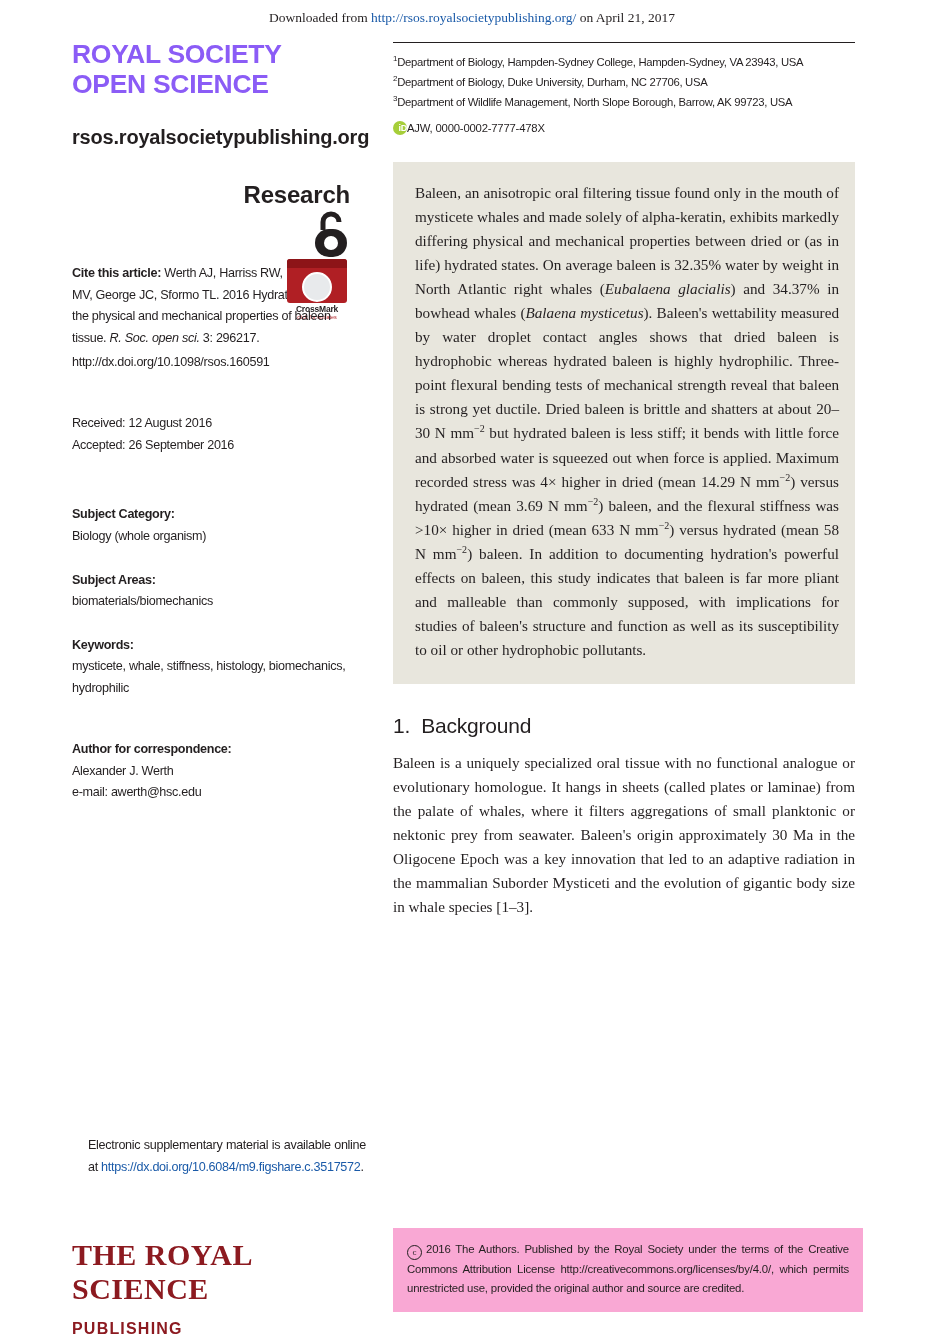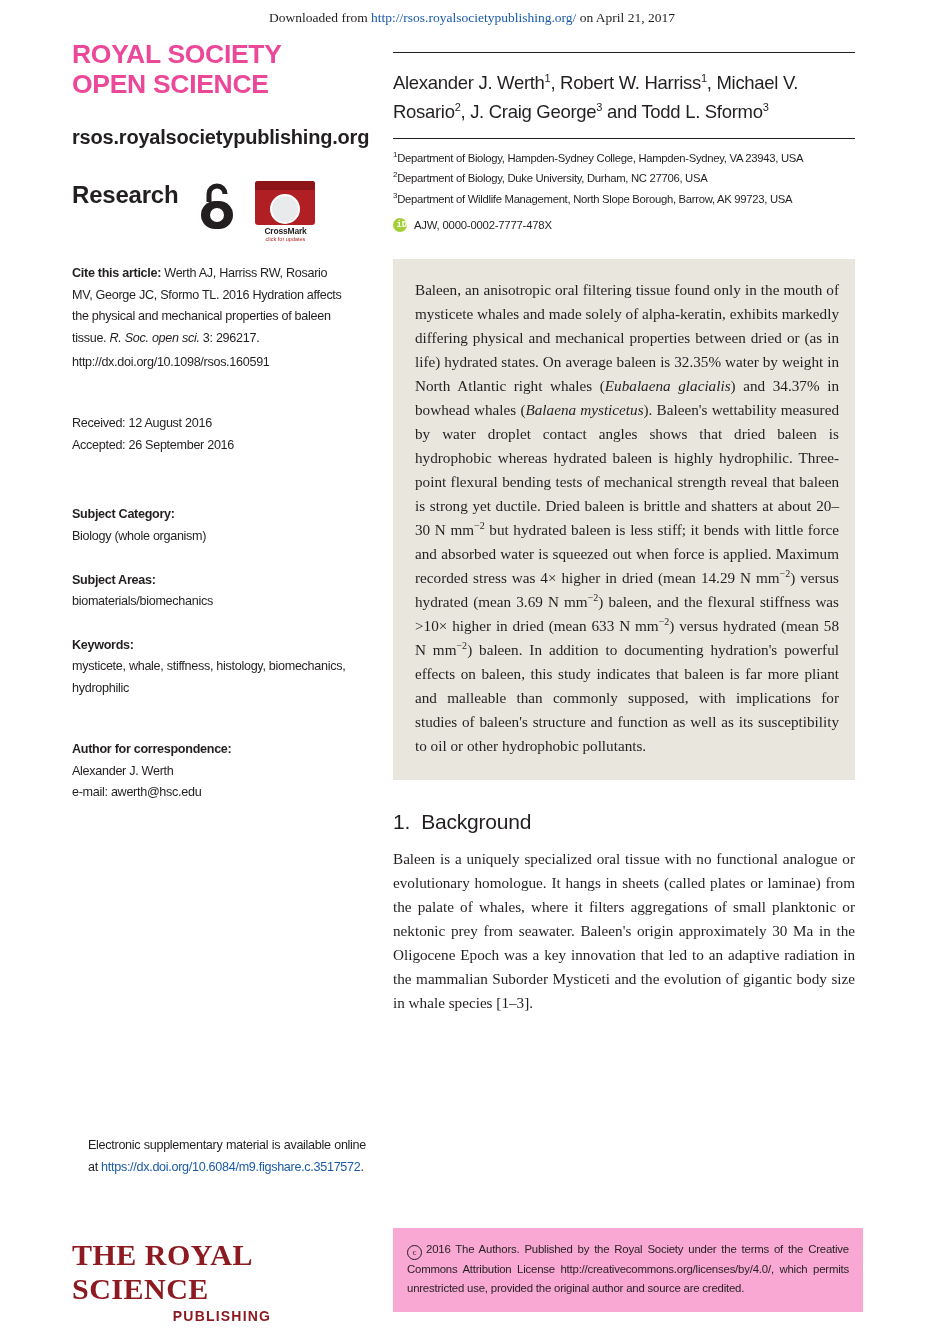--- a/index.html
+++ b/index.html
@@ -52,36 +52,37 @@
     width: 462px;
   }
 
   
   .brand {
     font-family: "Liberation Sans", sans-serif;
     font-weight: bold;
     font-size: 26.5px;
     line-height: 1.13;
     letter-spacing: -0.3px;
-    color: #ec4899;
+    color: #8b5cf6;
   }
   .brand-url {
     margin-top: 26px;
     font-family: "Liberation Sans", sans-serif;
     font-weight: bold;
     font-size: 20px;
     color: #231f20;
     letter-spacing: -0.2px;
   }
 
   .research-row {
     margin-top: 32px;
     display: flex;
-    align-items: flex-start;
+    align-items: flex-end;
     height: 64px;
+    flex-direction: column;
   }
   .research-label {
     font-family: "Liberation Sans", sans-serif;
     font-weight: bold;
     font-size: 24px;
     color: #231f20;
     letter-spacing: -0.2px;
   }
   .oa-icon {
     margin-left: 20px;
@@ -162,25 +163,24 @@
   .rs-logo .rs-main {
     font-family: "Liberation Serif", serif;
     font-weight: bold;
     font-size: 30px;
     color: #8c1a20;
     letter-spacing: 0.5px;
   }
   .rs-logo .rs-sub {
     font-family: "Liberation Sans", sans-serif;
     font-weight: bold;
-    font-size: 14px;
+    font-size: 16px;
     color: #8c1a20;
     letter-spacing: 1.2px;
-    margin-top: 2px;
-    text-align: center;
+    margin-top: 14px;
   }
 
   .supp-block {
     position: absolute;
     left: 88px;
     top: 1135px;
     width: 278px;
     font-family: "Liberation Sans", sans-serif;
     font-size: 12.6px;
     line-height: 1.72;
@@ -227,22 +227,21 @@
   }
   .orcid-icon {
     width: 14px; height: 14px;
     border-radius: 50%;
     background: #a6ce39;
     color: #fff;
     font-size: 9px;
     font-weight: bold;
     line-height: 14px;
     text-align: right;
-    margin-right: 7px;
-    font-family: Liberation Mono, monospace;
+    font-family: Liberation Sans, sans-serif;
   }
 
   .abstract {
     margin-top: 27px;
     background: #e8e6dd;
     padding: 19px 16px 22px 22px;
     font-family: "Liberation Serif", serif;
     font-size: 15.2px;
     line-height: 1.58;
     text-align: justify;
@@ -368,21 +367,20 @@
   </div>
 
   <div class="rs-logo">
     <div class="rs-main">THE ROYAL SCIENCE</div>
     <div class="rs-sub">PUBLISHING</div>
   </div>
 
   <div class="right-col">
 
 
-    <div class="authors">Alexander J. Werth<sup>1</sup>, Robert W. Harriss<sup>1</sup>, Michael V. Rosario<sup>2</sup>, J. Craig George<sup>3</sup> and Todd L. Sformo<sup>3</sup></div>
 
     <div class="affils">
         <div><sup>1</sup>Department of Biology, Hampden-Sydney College, Hampden-Sydney, VA 23943, USA</div>
         <div><sup>2</sup>Department of Biology, Duke University, Durham, NC 27706, USA</div>
         <div><sup>3</sup>Department of Wildlife Management, North Slope Borough, Barrow, AK 99723, USA</div>
       </div>
 
     <div class="orcid-row">
       <span class="orcid-icon">iD</span>
       <span>AJW, 0000-0002-7777-478X</span>

